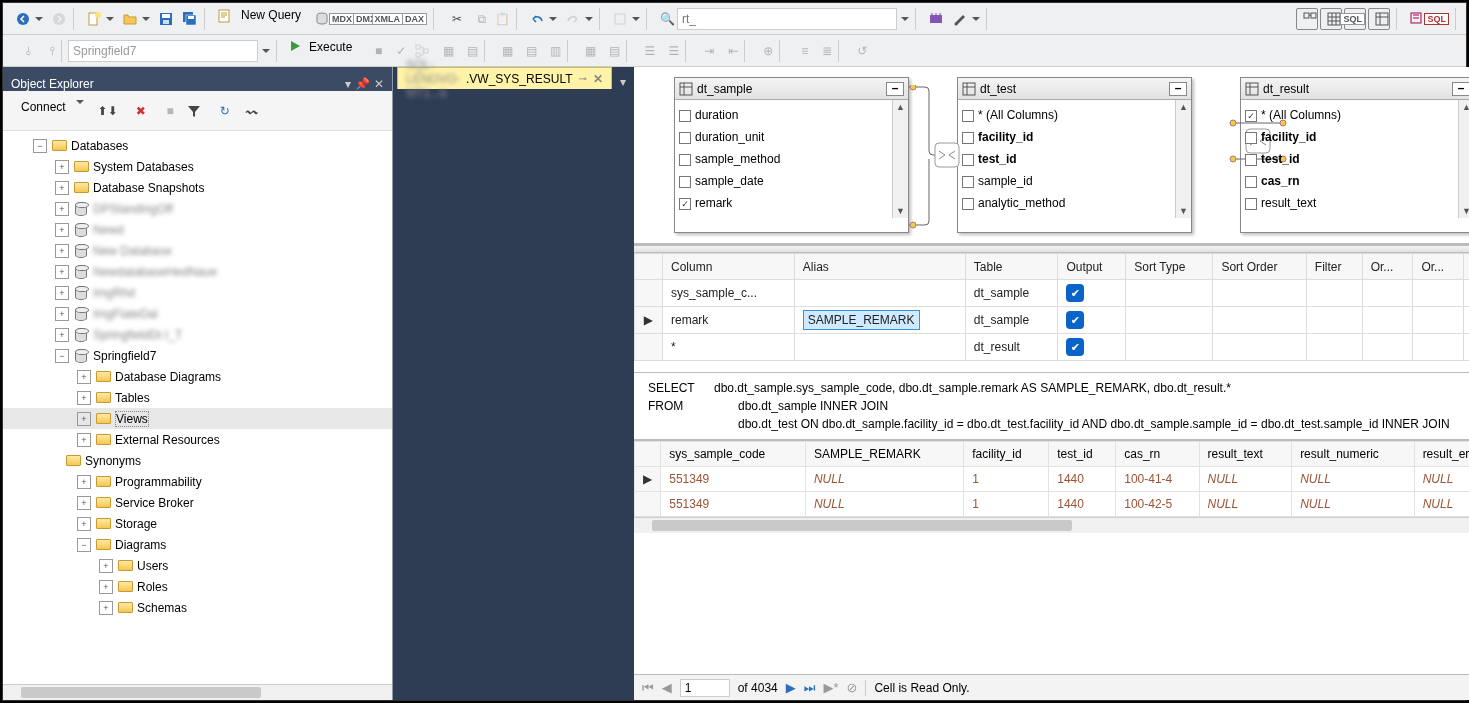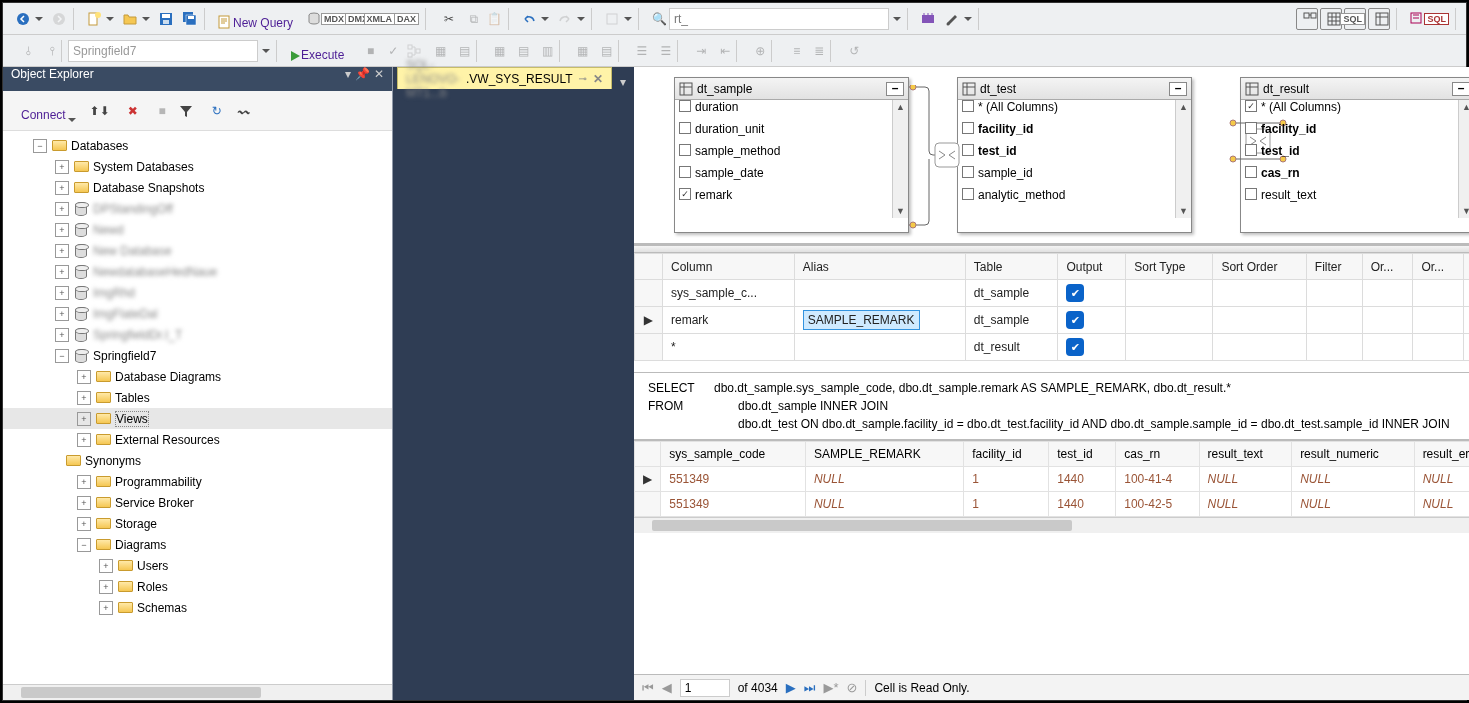--- a/index.html
+++ b/index.html
@@ -3,30 +3,30 @@
 <meta charset="utf-8">
 <style>
 *{box-sizing:border-box;font-family:"Segoe UI",Tahoma,sans-serif;font-size:12px;margin:0;padding:0}
 body{background:#000;width:1469px;height:703px;overflow:hidden}
 .app{background:#fff;width:1465px;height:699px;margin:2px;display:flex;flex-direction:column;border:1px solid #333}
 
 .toolbar-row{display:flex;align-items:center;height:32px;background:#eef0f2;border-bottom:1px solid #ccc;padding:0 6px;gap:2px}
 .tb-sep{width:1px;height:22px;background:#ccc;margin:0 4px}
 .tb-btn{width:22px;height:22px;display:flex;align-items:center;justify-content:flex-end;cursor:pointer;border-radius:2px;color:#444}
 .tb-btn svg{width:16px;height:16px}
-.tb-text-btn{display:flex;align-items:flex-end;height:22px;padding:0 6px;cursor:pointer;gap:0;color:#4c1d95}
+.tb-text-btn{display:flex;align-items:flex-start;height:22px;padding:0 6px;cursor:pointer;gap:8px;color:#000000}
 .tb-input{height:22px;border:1px solid #ccc;background:#fff;padding:0 4px;color:#777}
 .tb-triangle{width:0;height:0;border-left:4px solid transparent;border-right:4px solid transparent;border-top:4px solid #555;margin-left:2px}
 .badge{font-size:9px;font-weight:bold;border:1px solid #999;padding:0 2px;background:#fff;color:#555}
 .tb-btn.dim{opacity:.35}
 
 .main{flex:1;display:flex;min-height:0}
 
 .oe{width:390px;display:flex;flex-direction:column;border-right:1px solid #9099a8}
-.oe-title{background:#3a4b63;color:#fff;height:24px;display:flex;align-items:flex-start;padding:0 8px;justify-content:space-between}
+.oe-title{background:#3a4b63;color:#fff;height:24px;display:flex;align-items:flex-end;padding:0 8px;justify-content:space-between}
 .oe-title-icons{display:flex;gap:4px}
 .oe-title-icons span{cursor:pointer;color:#ccc}
 .oe-toolbar{height:40px;display:flex;align-items:center;padding:0 12px;gap:6px;border-bottom:1px solid #ddd;background:#f5f5f5}
 .oe-tree{flex:1;overflow:auto;padding:4px 0;background:#fff}
 .node{display:flex;align-items:center;height:21px;padding-left:6px;cursor:pointer;white-space:nowrap}
 .expander{width:14px;height:14px;border:1px solid #999;display:flex;align-items:center;justify-content:center;font-size:9px;color:#555;margin-right:4px;flex-shrink:0}
 .expander.none{border:none}
 .node-ico{width:16px;height:16px;margin-right:4px;flex-shrink:0;display:flex;align-items:center;justify-content:center}
 .ico-folder{background:linear-gradient(#ffe9a8,#f5c753);border:1px solid #c99b2e;border-radius:1px;width:15px;height:11px}
 .ico-db{width:12px;height:14px;border:1px solid #777;border-radius:6px/3px;background:#ddd;position:relative}
@@ -44,21 +44,21 @@
 .tab .pin{color:#888;font-size:10px}
 .designer-body{flex:1;background:#fff;display:flex;flex-direction:column;min-height:0}
 
 .diagram{height:178px;background:#fff;display:flex;gap:48px;padding:10px 40px;position:relative;border-bottom:2px solid #bbb}
 .diag-divider{height:8px;background:linear-gradient(#f4f4f4,#e0e0e0);border-top:1px solid #bbb;border-bottom:1px solid #bbb}
 .table-win{width:235px;background:#fff;border:1px solid #888;box-shadow:2px 2px 3px rgba(0,0,0,.25);display:flex;flex-direction:column}
 .table-win .hdr{background:linear-gradient(#f4f4f4,#e2e2e2);height:22px;display:flex;align-items:center;padding:0 4px;gap:4px;border-bottom:1px solid #aaa}
 .table-win .hdr .ttl{flex:1;font-weight:normal}
 .table-win .hdr .min{width:18px;height:14px;border:1px solid #888;text-align:center;line-height:10px;cursor:pointer;background:#fff;font-weight:bold}
 .table-win .cols{height:118px;overflow:hidden;position:relative}
-.table-win .col-row{display:flex;align-items:flex-start;height:22px;padding:0 4px;gap:4px}
+.table-win .col-row{display:flex;align-items:flex-end;height:22px;padding:0 4px;gap:4px}
 .chk{width:12px;height:12px;border:1px solid #777;background:#fff;display:flex;align-items:center;justify-content:center;font-size:9px;color:#333}
 .vsbar{position:absolute;right:0;top:0;width:16px;height:100%;background:#f0f0f0;border-left:1px solid #ccc;display:flex;flex-direction:column;align-items:center;justify-content:space-between}
 .vsbar span{font-size:9px;color:#555;cursor:pointer;padding:2px}
 .connector{position:absolute;pointer-events:none}
 
 .grid-pane{height:120px;overflow:hidden;border-bottom:1px solid #bbb}
 .grid-pane table{border-collapse:collapse;width:100%}
 .grid-pane th,.grid-pane td{border:1px solid #dcdcdc;padding:4px 8px;text-align:left;height:26px;font-weight:normal;color:#222}
 .grid-pane th{background:#f7f7f7}
 .grid-pane .rowhdr{width:28px;text-align:center;background:#f7f7f7;color:#333}

